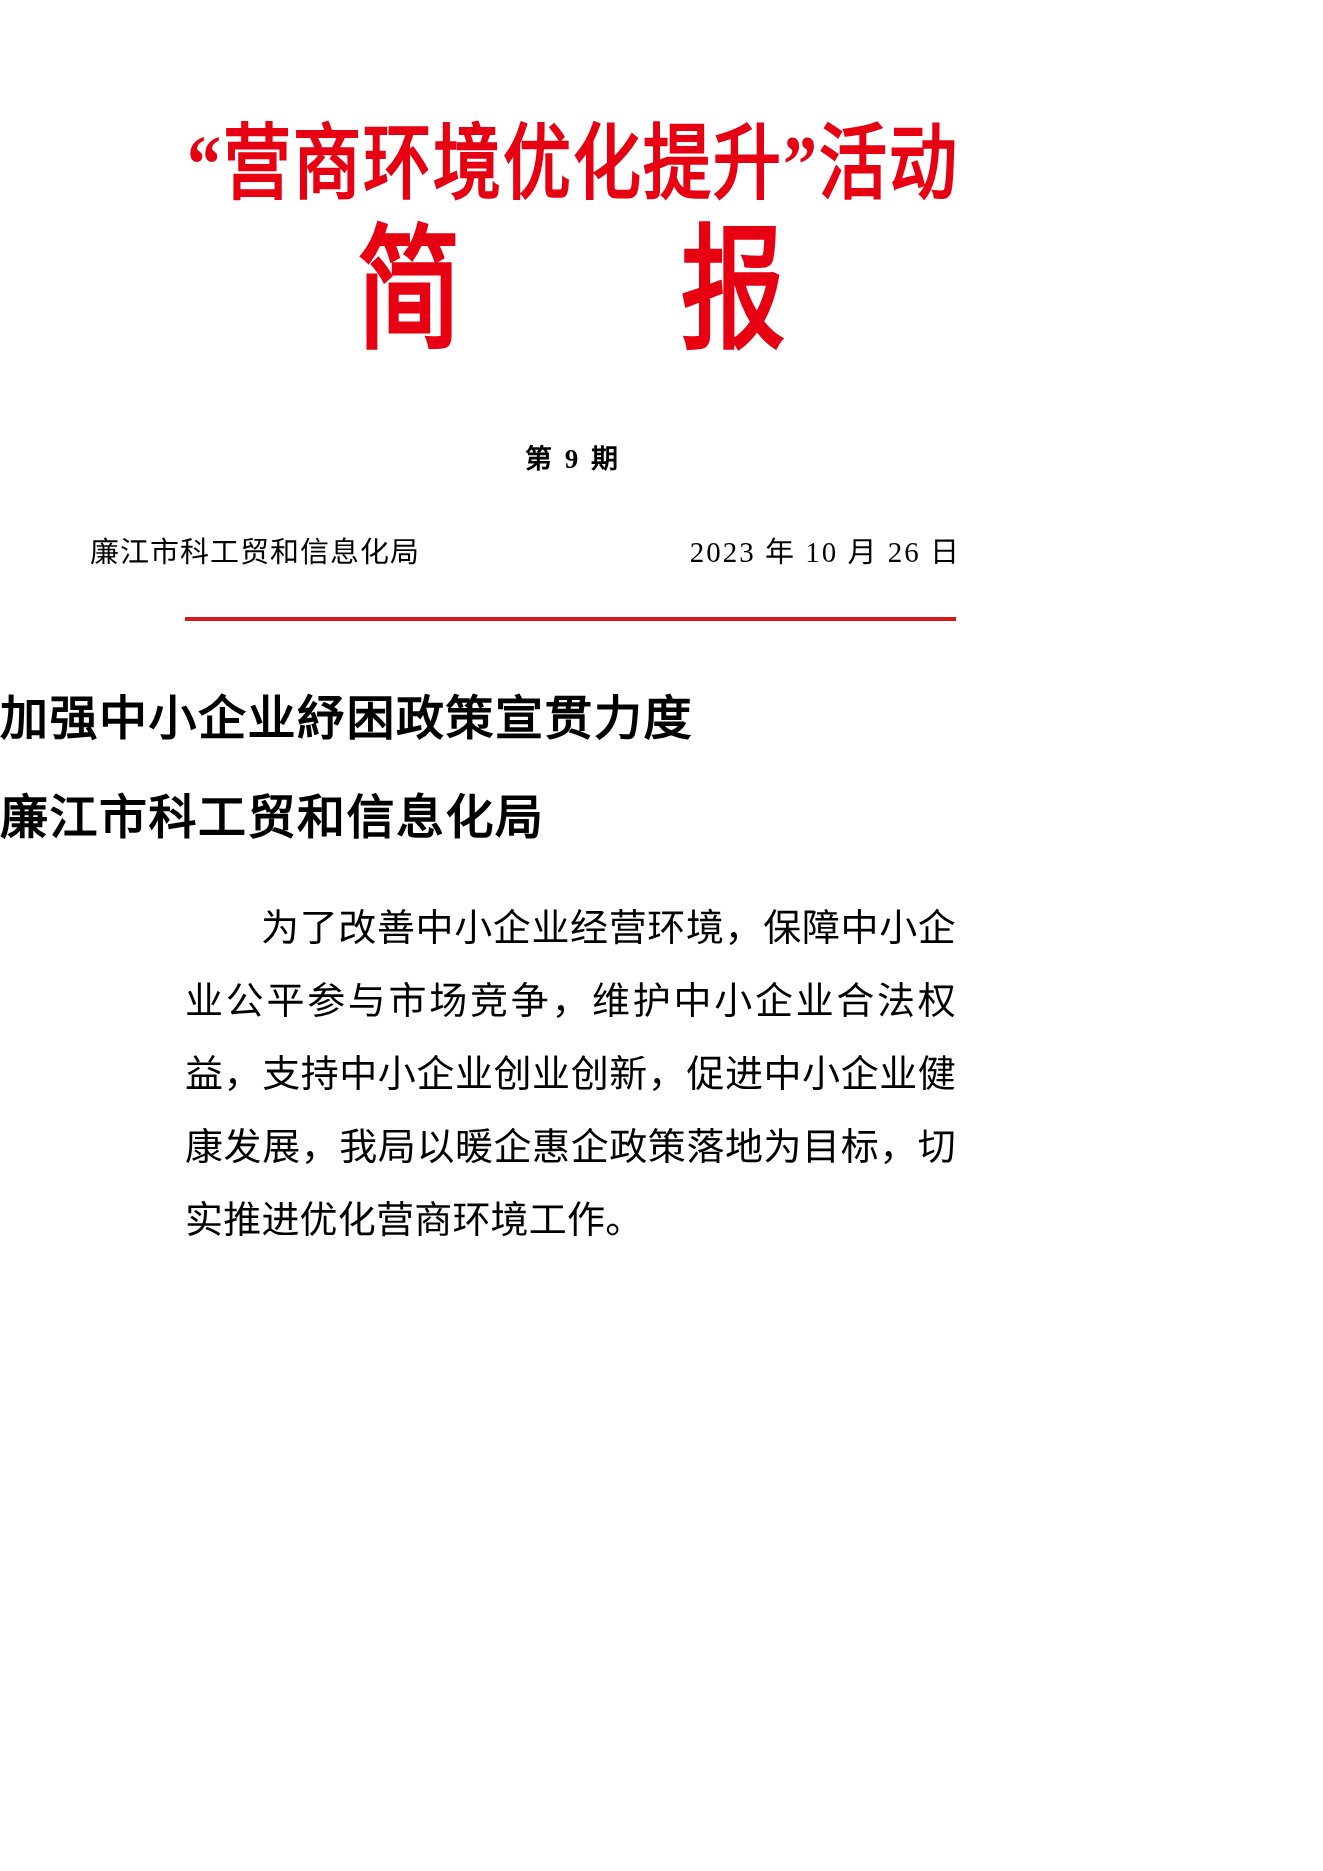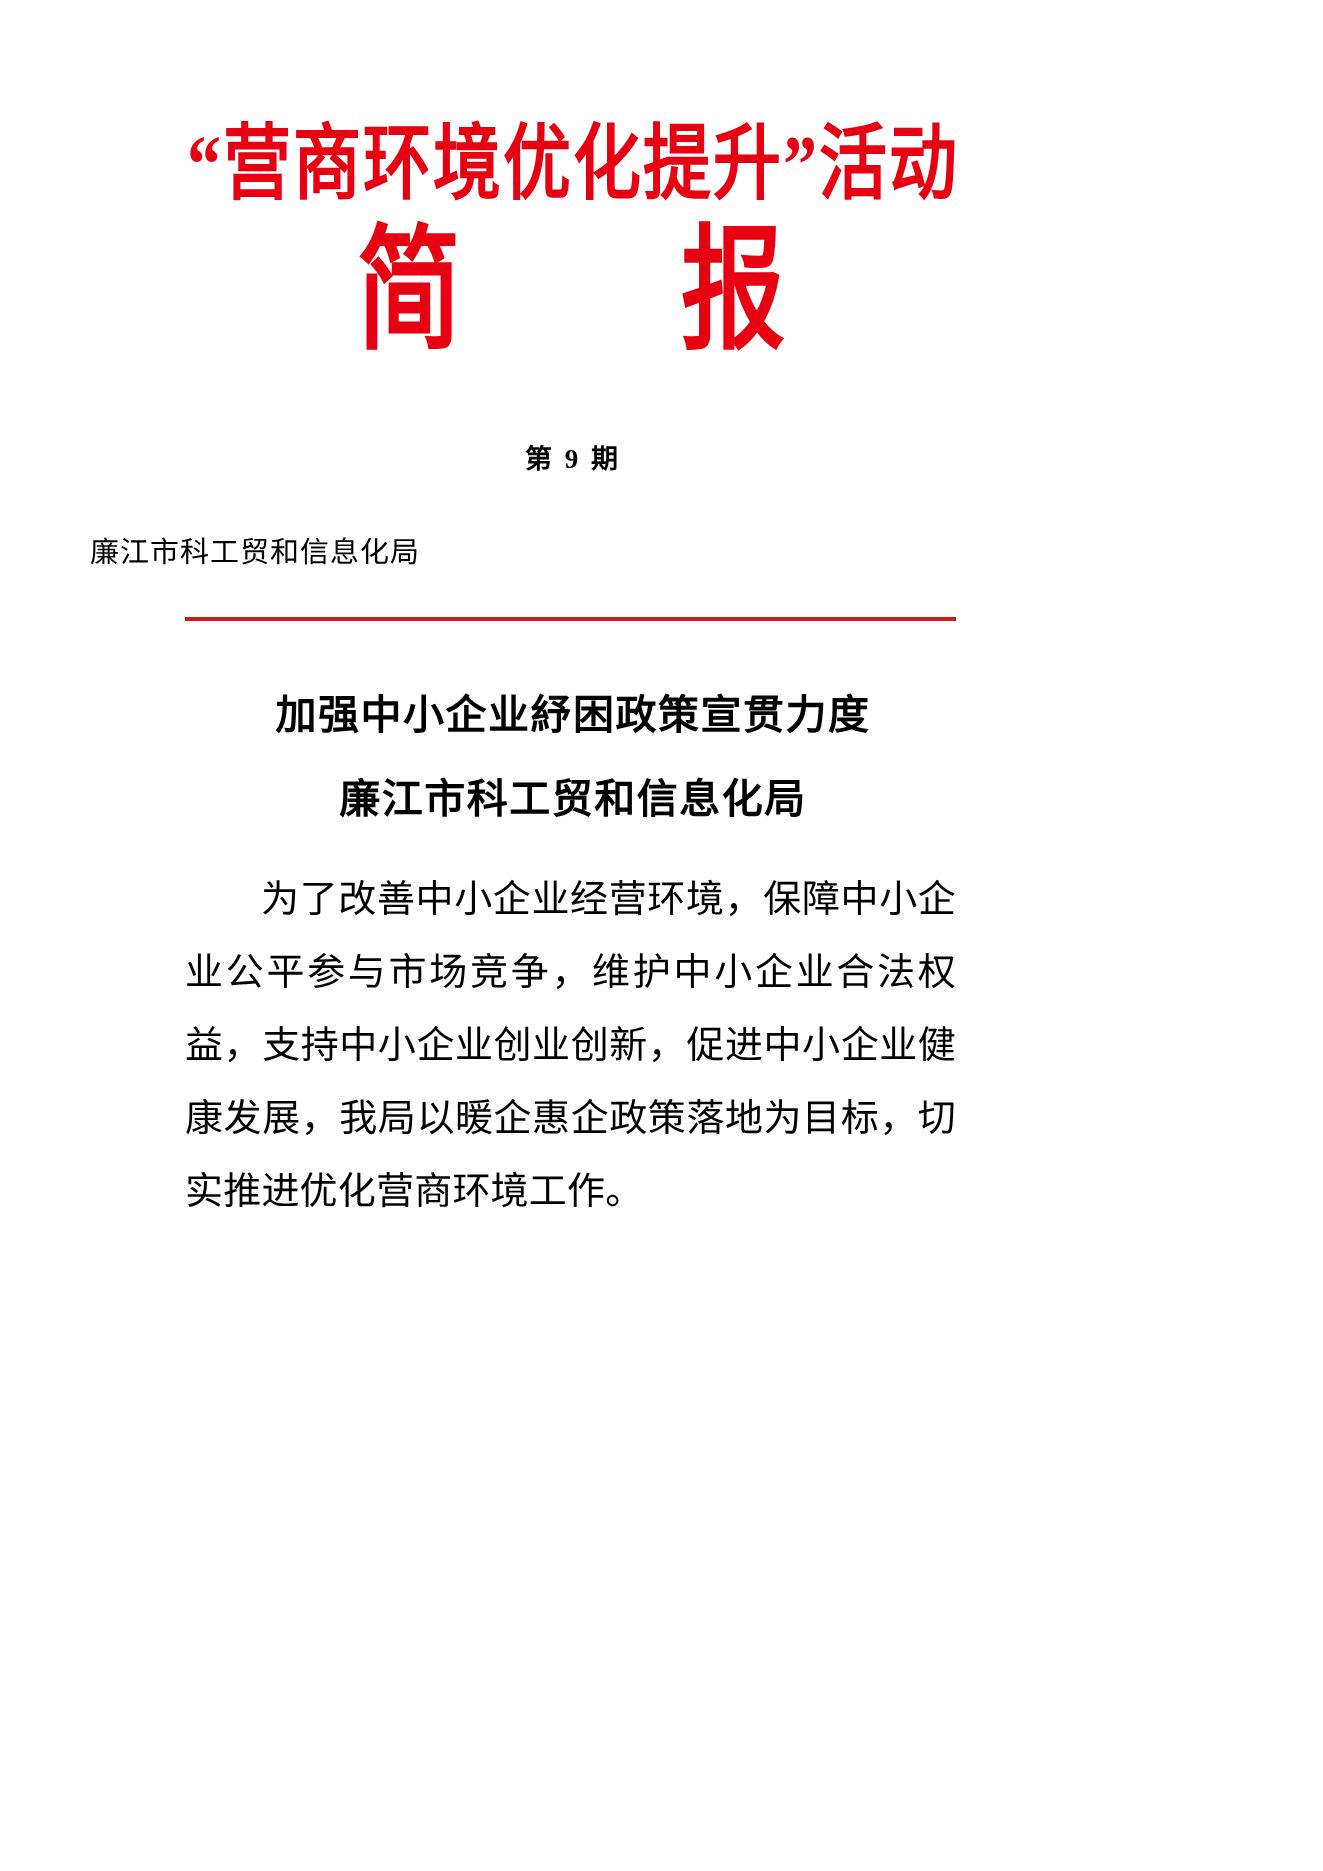--- a/index.html
+++ b/index.html
@@ -84,24 +84,23 @@
   
   .red-rule {
     margin: 47px 190px 0 185px;
     height: 4px;
     background: #d5191b;
   }
 
   
   .doc-title {
     margin-top: 52px;
-    text-align: center;
-    font-family: Liberation Serif, serif;
+    font-family: Liberation Mono, monospace;
     font-weight: bold;
-    font-size: 41px;
+    font-size: 48px;
     line-height: 2.05;
     letter-spacing: 1.5px;
   }
   .doc-title-line { display: block; white-space: nowrap; }
 
   
   .body-text {
     margin: 22px 190px 0 185px;
     font-family: "Liberation Serif", "DejaVu Serif", serif;
     font-size: 38px;
@@ -125,20 +124,21 @@
     <div class="masthead-line1" style="color: rgb(230, 0, 18);">“营商环境优化提升”活动</div>
     <div class="masthead-line2" style="color: rgb(230, 0, 18);">简　　报</div>
   </div>
 
   <div class="issue-row">
     <span>第 9 期</span>
   </div>
 
   <div class="meta-row">
     <span class="meta-org">廉江市科工贸和信息化局</span>
+    <span class="meta-date">2023 年 10 月 26 日</span>
   </div>
 
   <div class="red-rule" style="background: rgb(213, 25, 27);"></div>
 
   <div class="doc-title">
     <span class="doc-title-line">加强中小企业紓困政策宣贯力度</span>
     <span class="doc-title-line">廉江市科工贸和信息化局</span>
   </div>
 
   <div class="body-text">

